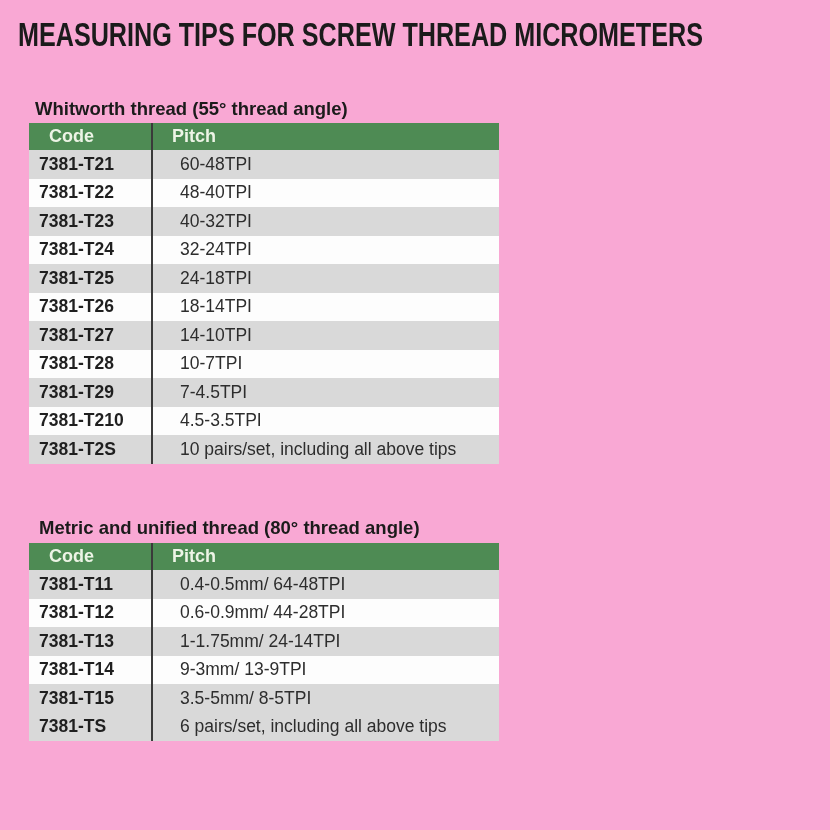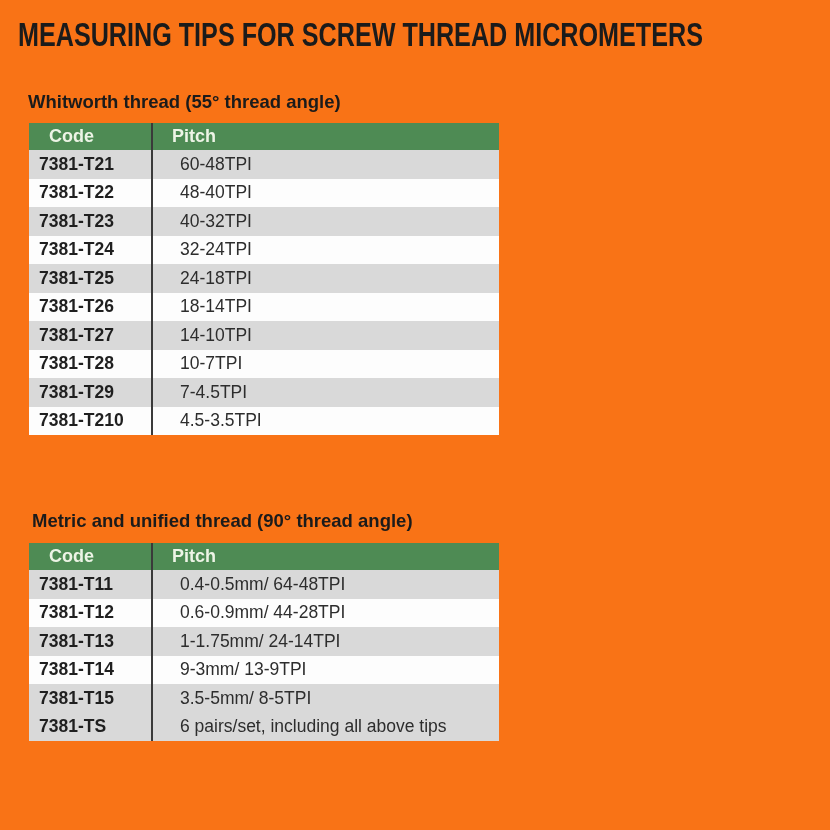--- a/index.html
+++ b/index.html
@@ -8,39 +8,39 @@
     width: 830px;
     height: 830px;
     overflow: hidden;
     background: #ffffff;
     font-family: "Liberation Sans", sans-serif;
   }
   .page {
     position: relative;
     width: 830px;
     height: 830px;
-    background: #f97316;
+    background: #f9a8d4;
   }
   .page-title {
     position: absolute;
     left: 18px;
     top: 16px;
     margin: 0;
     font-size: 34px;
     font-weight: bold;
     line-height: 1.1;
     color: var(--title-text, #1b1b1b);
     white-space: nowrap;
     transform: scaleX(0.74);
     transform-origin: left top;
     letter-spacing: 0px;
   }
   .section-title {
     position: absolute;
-    margin: 0;
+    margin: 7px;
     font-size: 18.5px;
     font-weight: bold;
     line-height: 22px;
     color: var(--title-text, #1b1b1b);
     white-space: nowrap;
   }
   #sec1-title { left: 28px; top: 91px; }
   #sec2-title { left: 32px; top: 510px; }
 
   .spec-table {
@@ -147,24 +147,28 @@
           <td class="pitch-cell">10-7TPI</td>
         </tr>
         <tr class="row-gray">
           <td class="code-cell">7381-T29</td>
           <td class="pitch-cell">7-4.5TPI</td>
         </tr>
         <tr class="row-white">
           <td class="code-cell">7381-T210</td>
           <td class="pitch-cell">4.5-3.5TPI</td>
         </tr>
+        <tr class="row-gray">
+          <td class="code-cell">7381-T2S</td>
+          <td class="pitch-cell">10 pairs/set, including all above tips</td>
+        </tr>
       </tbody>
   </table>
 
-  <h2 class="section-title" id="sec2-title">Metric and unified thread (90° thread angle)</h2>
+  <h2 class="section-title" id="sec2-title">Metric and unified thread (80° thread angle)</h2>
 
   <table class="spec-table" id="table2">
     <colgroup>
       <col class="col-code">
       <col class="col-pitch">
     </colgroup>
     <thead>
       <tr>
         <th class="code-col">Code</th>
         <th class="pitch-col">Pitch</th>

